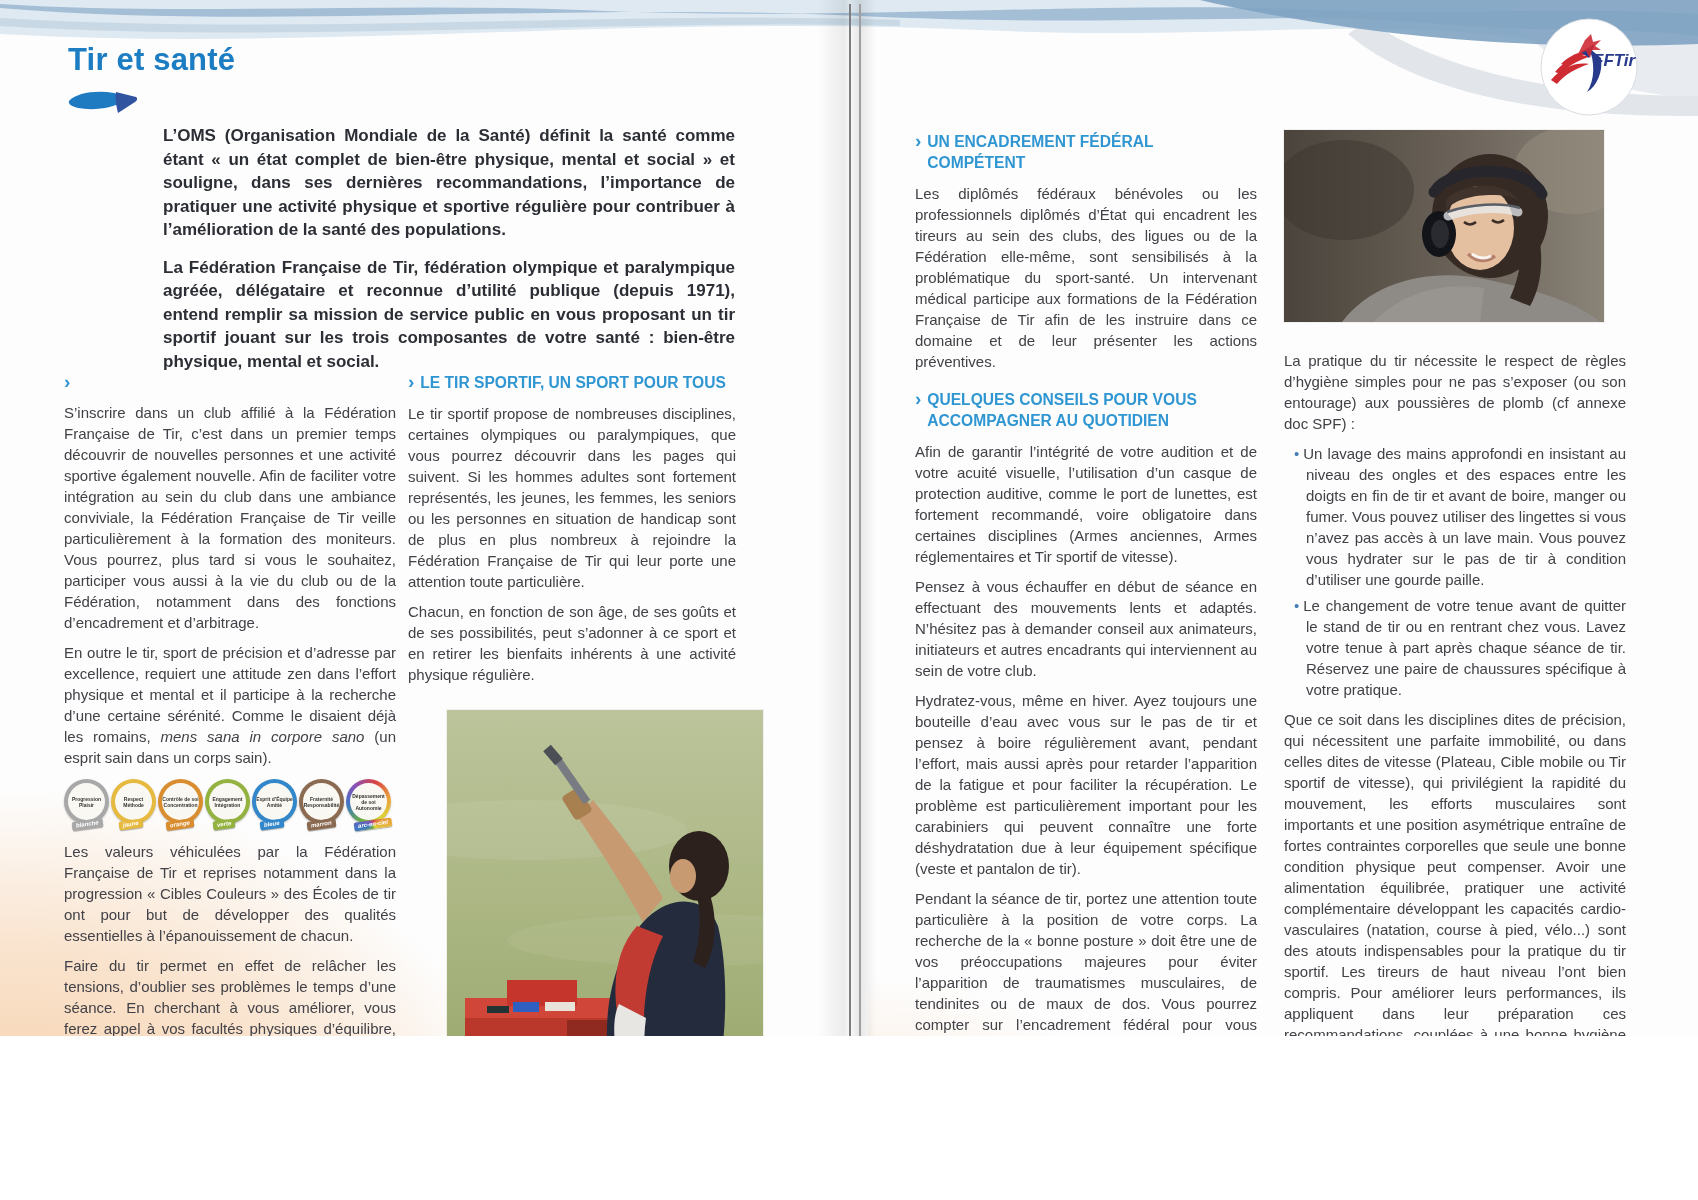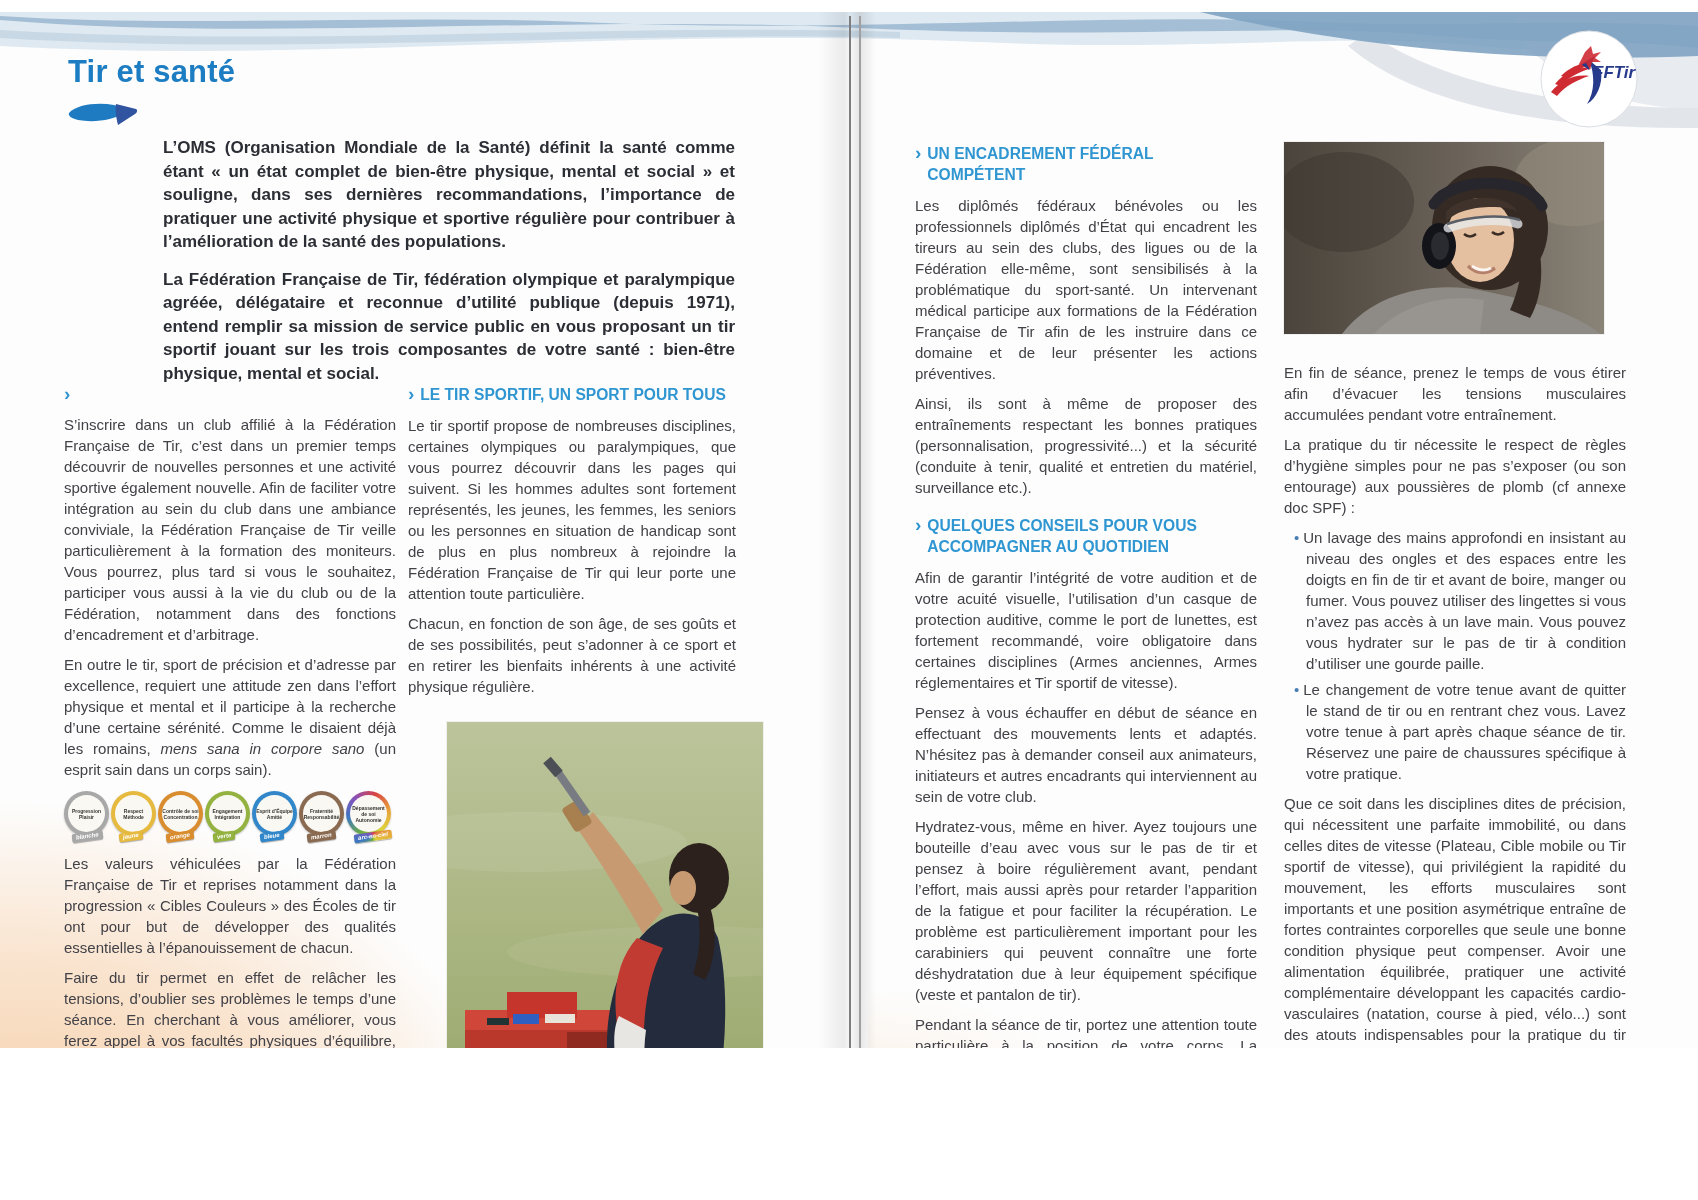--- a/index.html
+++ b/index.html
@@ -1,18 +1,18 @@
 <!DOCTYPE html>
 <html><head>
 <meta charset="utf-8">
 <style>
   html,body{margin:0;padding:0;background:#ffffff;}
   .spread{
     position:relative;width:1698px;height:1036px;overflow:hidden;
-    font-family:"Liberation Sans",sans-serif;background:#fdfdfd;color:#414147;margin-top:12px;
+    font-family:"Liberation Sans",sans-serif;background:#fdfdfd;color:#414147;
   }
 
   
   .topwave{position:absolute;left:0;top:0;width:1698px;height:130px;pointer-events:none;}
 
   
   .left-warm{position:absolute;left:0;top:600px;width:800px;height:600px;
     background:radial-gradient(90% 95% at 2% 100%, rgba(245,198,152,.95) 0%, rgba(245,198,152,.45) 45%, rgba(245,198,152,0) 72%);}
   .right-warm{position:absolute;left:868px;top:880px;width:520px;height:320px;
     background:radial-gradient(80% 100% at 0% 100%, rgba(245,205,165,.55), rgba(245,205,165,0) 70%);}
@@ -244,21 +244,20 @@
 
   <div class="col col-r1">
     <h2 class="sec-h">
       <span class="chev">›</span>
       <span>
         <span class="hl">UN ENCADREMENT FÉDÉRAL</span>
         <span class="hl">COMPÉTENT</span>
       </span>
     </h2>
     <p>Les diplômés fédéraux bénévoles ou les professionnels diplômés d’État qui encadrent les tireurs au sein des clubs, des ligues ou de la Fédération elle-même, sont sensibilisés à la problématique du sport-santé. Un intervenant médical participe aux formations de la Fédération Française de Tir afin de les instruire dans ce domaine et de leur présenter les actions préventives.</p>
-    <p>Ainsi, ils sont à même de proposer des entraînements respectant les bonnes pratiques (personnalisation, progressivité...) et la sécurité (conduite à tenir, qualité et entretien du matériel, surveillance etc.).</p>
     <h2 class="sec-h mt">
       <span class="chev">›</span>
       <span>
         <span class="hl">QUELQUES CONSEILS POUR VOUS</span>
         <span class="hl">ACCOMPAGNER AU QUOTIDIEN</span>
       </span>
     </h2>
     <p>Afin de garantir l’intégrité de votre audition et de votre acuité visuelle, l’utilisation d’un casque de protection auditive, comme le port de lunettes, est fortement recommandé, voire obligatoire dans certaines disciplines (Armes anciennes, Armes réglementaires et Tir sportif de vitesse).</p>
     <p>Pensez à vous échauffer en début de séance en effectuant des mouvements lents et adaptés. N’hésitez pas à demander conseil aux animateurs, initiateurs et autres encadrants qui interviennent au sein de votre club.</p>
     <p>Hydratez-vous, même en hiver. Ayez toujours une bouteille d’eau avec vous sur le pas de tir et pensez à boire régulièrement avant, pendant l’effort, mais aussi après pour retarder l’apparition de la fatigue et pour faciliter la récupération. Le problème est particulièrement important pour les carabiniers qui peuvent connaître une forte déshydratation due à leur équipement spécifique (veste et pantalon de tir).</p>
@@ -295,21 +294,20 @@
       <path d="M163,82 C186,74 218,72 236,78" stroke="#5a5e66" stroke-width="2.5" fill="none"></path>
 
       <path d="M180,92 q6,5 12,0" stroke="#3a2d26" stroke-width="2.5" fill="none"></path>
       <path d="M208,90 q6,5 12,0" stroke="#3a2d26" stroke-width="2.5" fill="none"></path>
       <path d="M184,124 q13,12 27,2" stroke="#b5806a" stroke-width="3.5" fill="none"></path>
       <path d="M188,124 q10,7 19,2" stroke="#ffffff" stroke-width="3" fill="none" opacity="0.85"></path>
     </svg>
   </div>
 
   <div class="col col-r2">
-    <p>En fin de séance, prenez le temps de vous étirer afin d’évacuer les tensions musculaires accumulées pendant votre entraînement.</p>
     <p>La pratique du tir nécessite le respect de règles d’hygiène simples pour ne pas s’exposer (ou son entourage) aux poussières de plomb (cf annexe doc SPF) :</p>
     <ul class="blist">
       <li><span class="bdot">•</span><span>Un lavage des mains approfondi en insistant au niveau des ongles et des espaces entre les doigts en fin de tir et avant de boire, manger ou fumer. Vous pouvez utiliser des lingettes si vous n’avez pas accès à un lave main. Vous pouvez vous hydrater sur le pas de tir à condition d’utiliser une gourde paille.</span></li>
       <li><span class="bdot">•</span><span>Le changement de votre tenue avant de quitter le stand de tir ou en rentrant chez vous. Lavez votre tenue à part après chaque séance de tir. Réservez une paire de chaussures spécifique à votre pratique.</span></li>
     </ul>
     <p>Que ce soit dans les disciplines dites de précision, qui nécessitent une parfaite immobilité, ou dans celles dites de vitesse (Plateau, Cible mobile ou Tir sportif de vitesse), qui privilégient la rapidité du mouvement, les efforts musculaires sont importants et une position asymétrique entraîne de fortes contraintes corporelles que seule une bonne condition physique peut compenser. Avoir une alimentation équilibrée, pratiquer une activité complémentaire développant les capacités cardio-vasculaires (natation, course à pied, vélo...) sont des atouts indispensables pour la pratique du tir sportif. Les tireurs de haut niveau l’ont bien compris. Pour améliorer leurs performances, ils appliquent dans leur préparation ces recommandations, couplées à une bonne hygiène de vie.</p>
   </div>
 
   <div class="logo">
     <svg viewBox="0 0 104 98" width="104" height="98">

